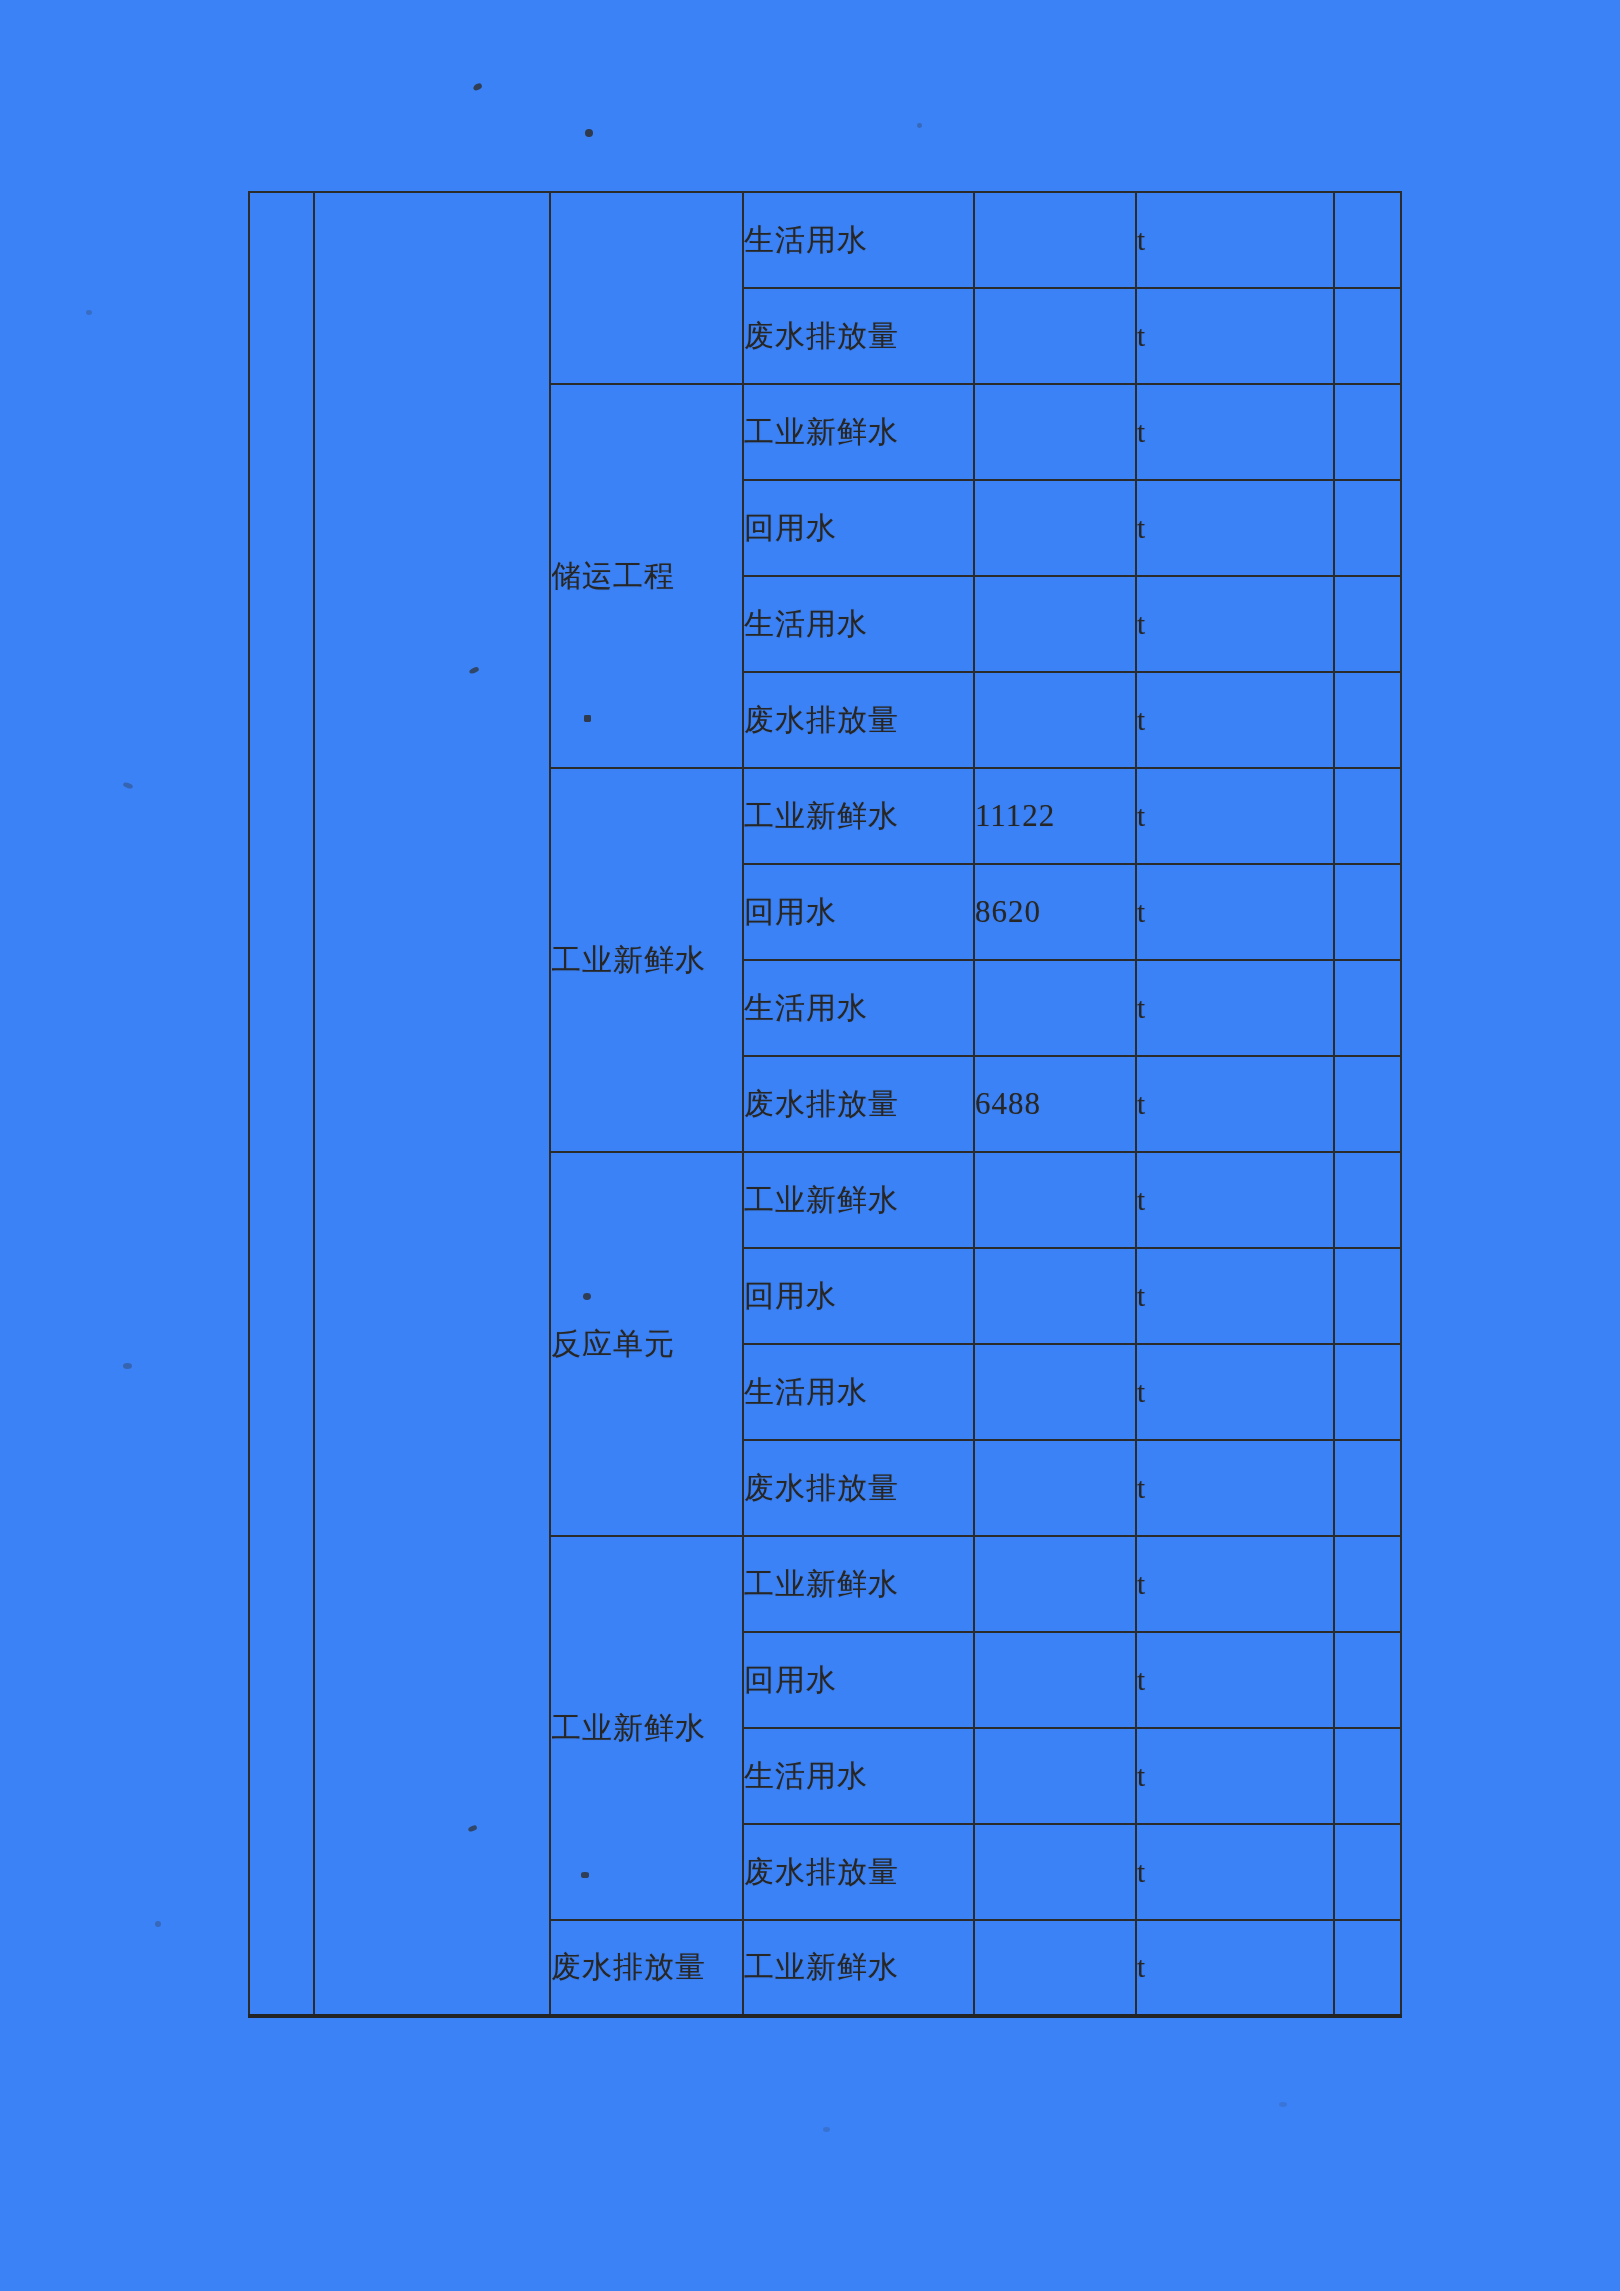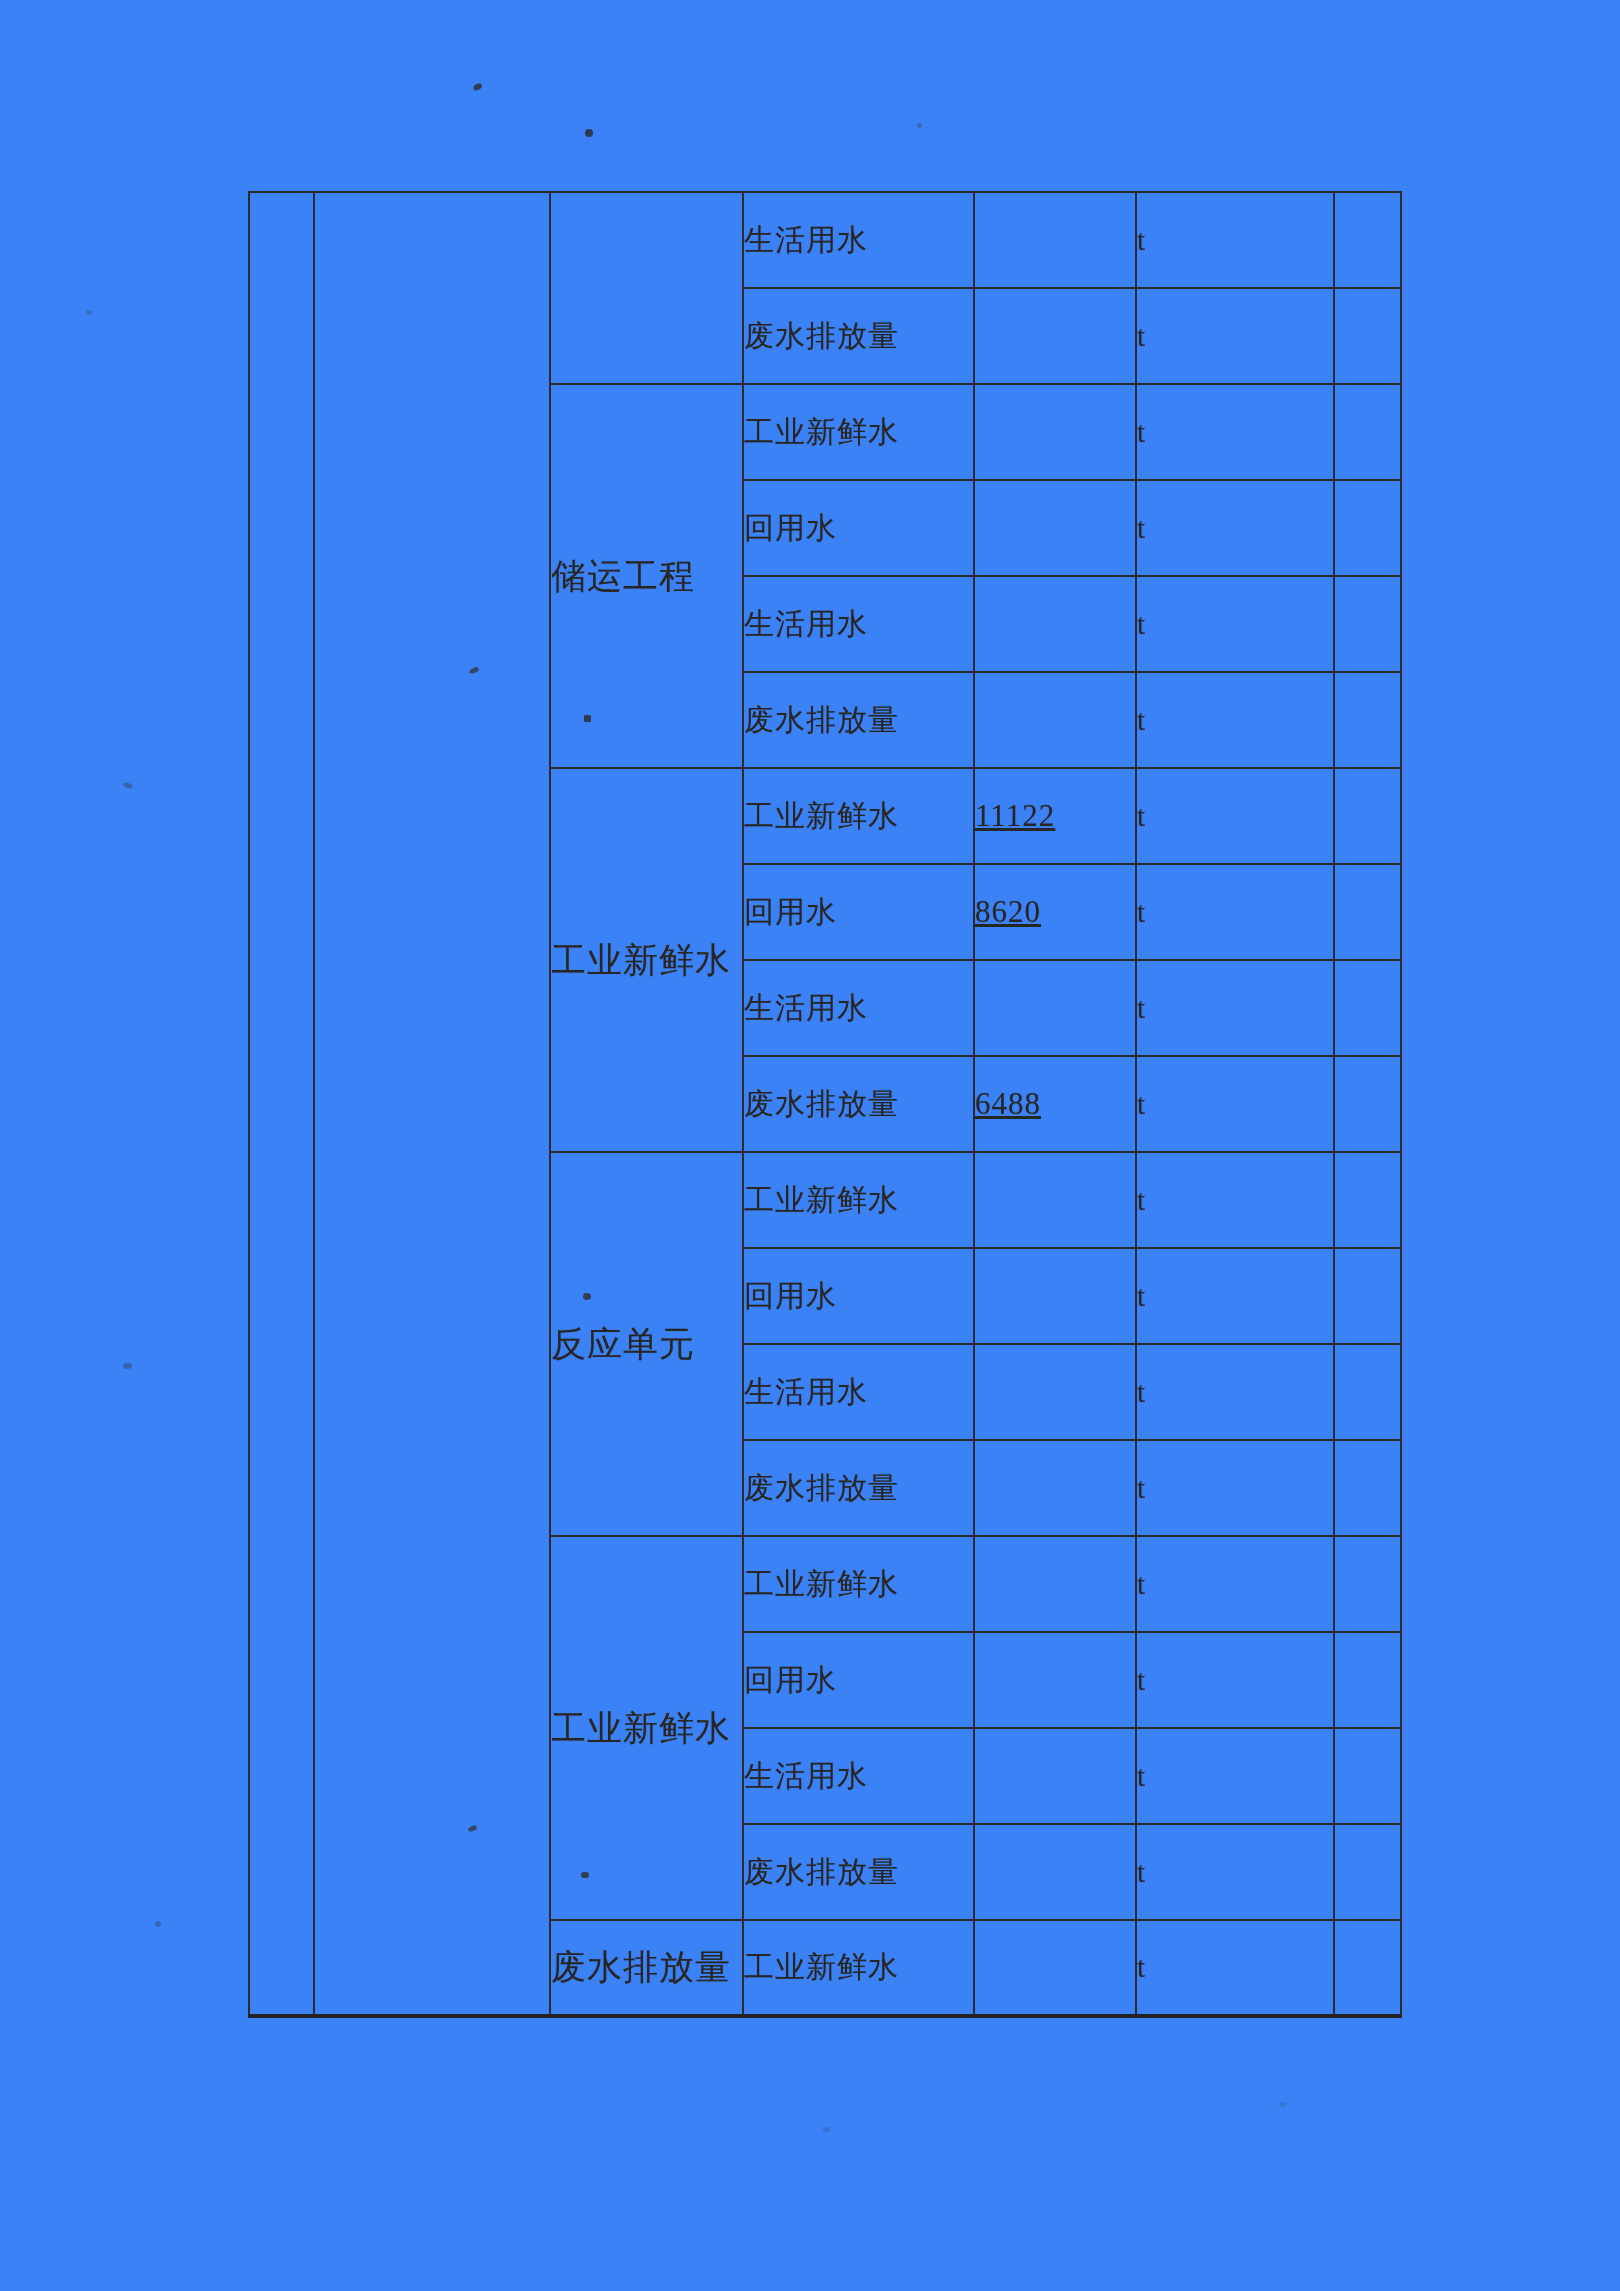--- a/index.html
+++ b/index.html
@@ -27,35 +27,34 @@
     border: 2px solid #2b2b2b;
     vertical-align: middle;
     padding: 0;
     color: #262626;
     text-shadow: 0 0 1px rgba(70,70,70,0.45);
     overflow: hidden;
     white-space: nowrap;
   }
   tr.row { height: 96px; }
   td.group-cell {
-    font-size: 35px;
+    font-size: 30px;
     letter-spacing: 1px;
     padding-left: 9.8px;
     border-radius: 16px;
   }
   td.item-cell {
     font-size: 30px;
     letter-spacing: 1px;
     padding-left: 11.8px;
   }
   td.value-cell {
     font-size: 31px;
     padding-left: 9.8px;
     letter-spacing: 1px;
-    text-decoration: underline;
   }
   td.unit-cell {
     font-size: 29px;
     padding-left: 12.7px;
   }
   .speck {
     position: absolute;
     background: #2e2e2e;
     border-radius: 50%;
   }

